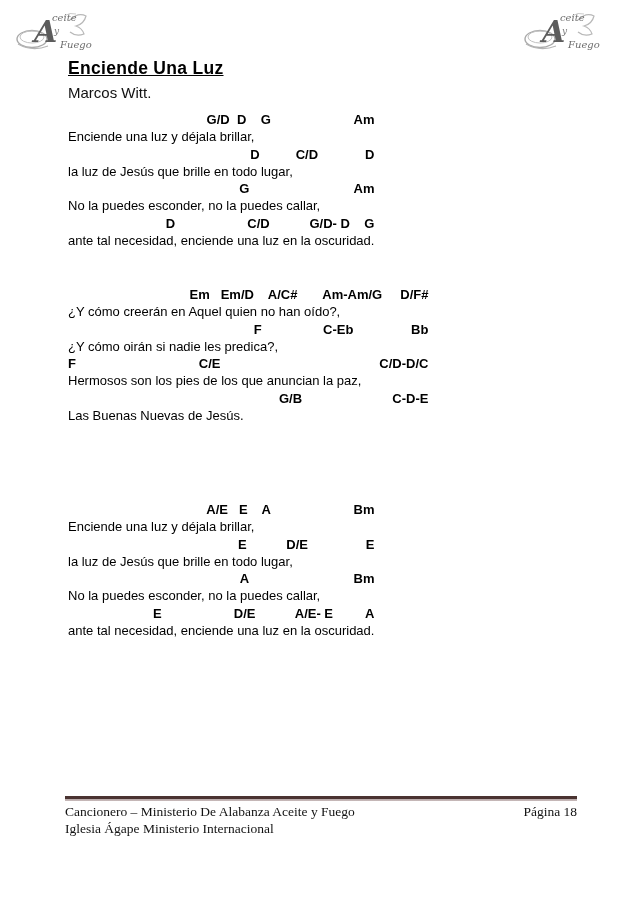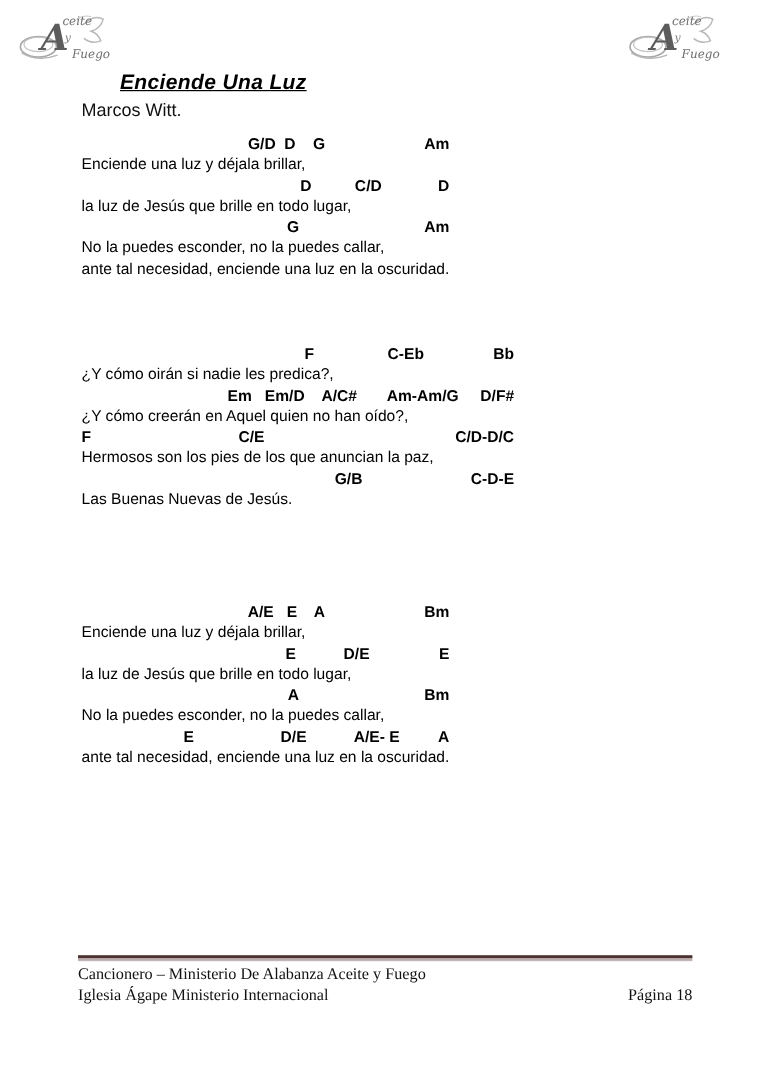--- a/index.html
+++ b/index.html
@@ -10,24 +10,23 @@
     font-family:"Liberation Sans", sans-serif;
     color:#000;
     overflow:hidden;
   }
   .logo { position:absolute; top:8px; width:84px; height:48px; }
   .logo-left { left:14px; }
   .logo-right { left:522px; }
 
   .title-block { position:absolute; left:68px; top:58px; }
   .song-title {
-    font-size:17.5px; font-weight:bold; font-style:italic;
+    font-size:17.5px; font-weight:bold; 
     text-decoration:underline;
     letter-spacing:0.3px;
-    margin-left:32px;
   }
   .song-author { font-size:15px; margin-top:5px; color:#111; }
 
   .section { position:absolute; left:68px; }
   .section-1 { top:111px; }
   .section-2 { top:286px; }
   .section-3 { top:501px; }
 
   .chords {
     font-size:13px; font-weight:bold; line-height:17.3px;
@@ -38,21 +37,21 @@
     font-size:13px; line-height:17.3px;
     white-space:pre;
   }
 
   .footer { position:absolute; left:65px; top:796px; width:512px; }
   .footer-rule {
     height:5px;
     background:linear-gradient(to bottom, #4a3331 0%, #4a3331 55%, #b3a3a3 55%, #c9bcbc 100%);
   }
   .footer-row {
-    display:flex; justify-content:space-between; align-items:flex-end;
+    display:flex; justify-content:space-between; align-items:flex-start;
     font-family:"Liberation Serif", serif;
     font-size:13.5px; line-height:16.5px;
     margin-top:3px; color:#121212;
   }
   .footer-left div { white-space:pre; }
 </style>
 </head>
 <body>
 
 <div class="page">
@@ -93,32 +92,33 @@
     </div>
     <div>
       <div class="chords">                 D          C/D             D</div>
       <div class="lyrics">la luz de Jesús que brille en todo lugar,</div>
     </div>
     <div>
       <div class="chords">                          G                             Am</div>
       <div class="lyrics">No la puedes esconder, no la puedes callar,</div>
     </div>
     <div>
+      <div class="chords">                  D                    C/D           G/D- D    G</div>
       <div class="lyrics">ante tal necesidad, enciende una luz en la oscuridad.</div>
     </div>
   </div>
 
   <div class="section section-2">
     <div>
+      <div class="chords">Em   Em/D    A/C#       Am-Am/G     D/F#</div>
+      <div class="lyrics">¿Y cómo creerán en Aquel quien no han oído?,</div>
+    </div>
+    <div>
       <div class="chords">F                 C-Eb                Bb</div>
       <div class="lyrics">¿Y cómo oirán si nadie les predica?,</div>
-    </div>
-    <div>
-      <div class="chords">Em   Em/D    A/C#       Am-Am/G     D/F#</div>
-      <div class="lyrics">¿Y cómo creerán en Aquel quien no han oído?,</div>
     </div>
     <div>
       <div class="chords">F                                  C/E                                            C/D-D/C</div>
       <div class="lyrics">Hermosos son los pies de los que anuncian la paz,</div>
     </div>
     <div>
       <div class="chords">      G/B                         C-D-E</div>
       <div class="lyrics">Las Buenas Nuevas de Jesús.</div>
     </div>
   </div>

